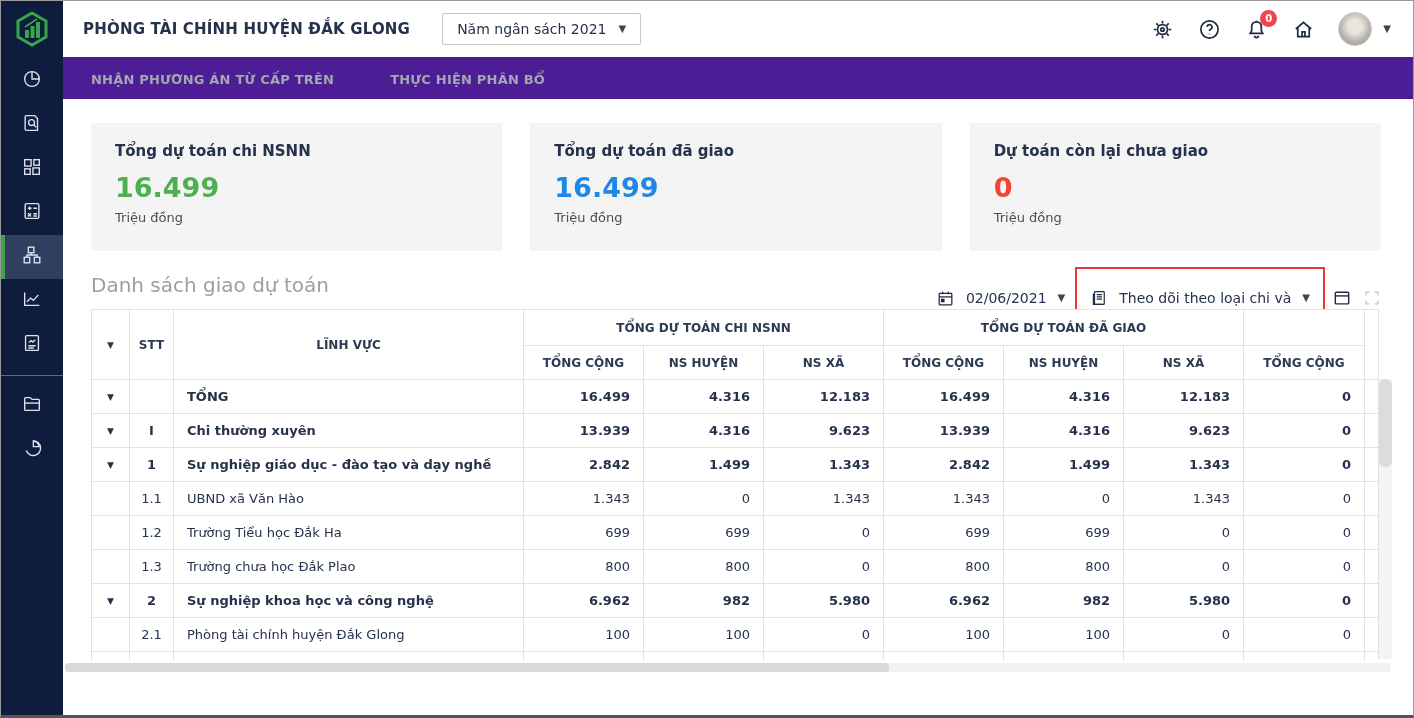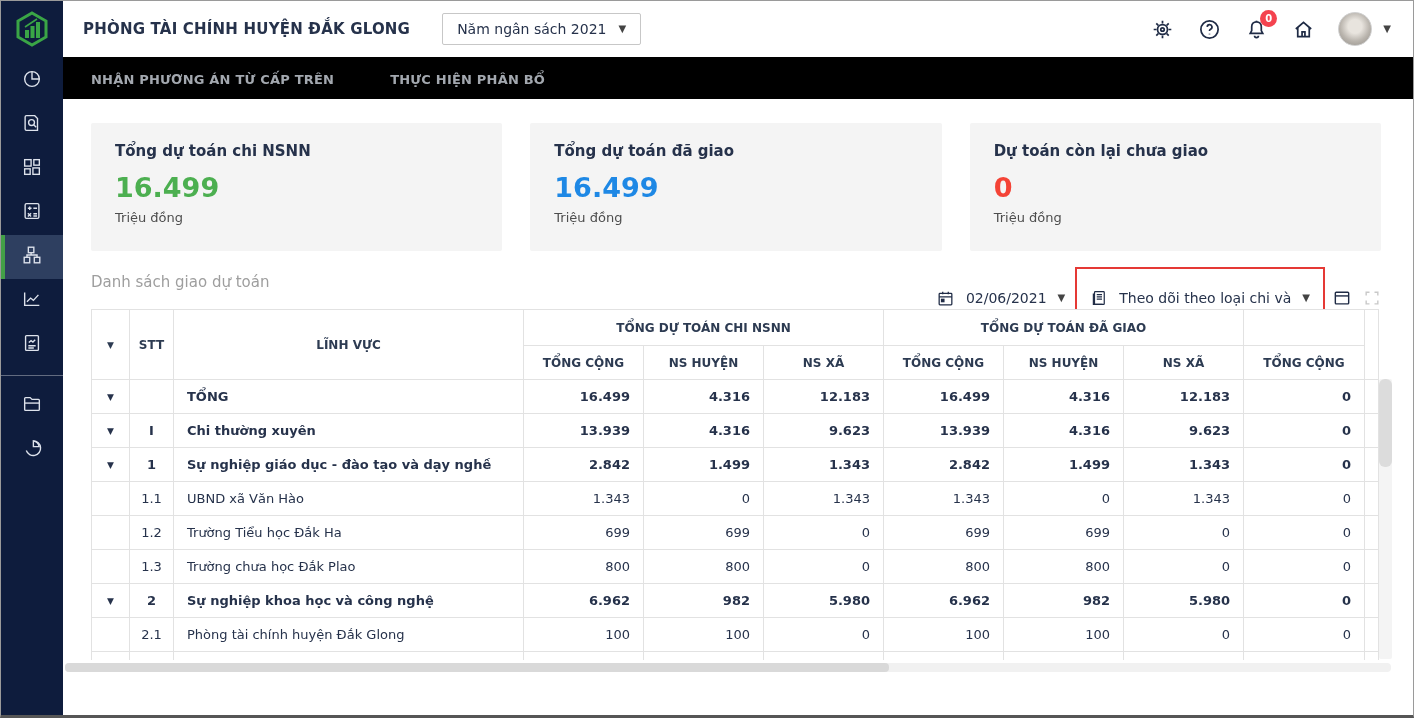--- a/index.html
+++ b/index.html
@@ -25,34 +25,34 @@
   .year-select { margin-left:32px; border:1px solid #c7c7c7; border-radius:2px; padding:7px 14px; display:flex; align-items:center; gap:12px; font-size:14px; color:#26324b; cursor:pointer; background:#fff; }
   .caret { font-size:10px; color:#444; line-height:1; }
   .topbar-right { margin-left:auto; display:flex; align-items:center; gap:23px; }
   .tb-icon { width:24px; height:24px; display:flex; align-items:center; justify-content:center; cursor:pointer; }
   .tb-icon svg { stroke:#1f2b45; fill:none; stroke-width:1.8; }
   .bell-wrap { position:relative; }
   .badge { position:absolute; top:-7px; right:-9px; min-width:17px; height:17px; background:#f4434f; border-radius:50%; color:#fff; font-size:10px; font-weight:700; display:flex; align-items:center; justify-content:center; }
   .avatar { width:34px; height:34px; border-radius:50%; background:radial-gradient(circle at 50% 42%, #e8e4de 0 28%, #b9b4ad 60%, #8f8b85 100%); border:1px solid #cfcfcf; cursor:pointer; }
   .avatar-caret { margin-left:-12px; }
 
-  .tabbar { height:42px; background:#000000; display:flex; flex-shrink:0; }
+  .tabbar { height:42px; background:#4c1d95; display:flex; flex-shrink:0; }
   .tab { padding:0 28px; display:flex; align-items:center; font-size:13px; font-weight:700; color:#a3a8af; letter-spacing:.2px; border-top:2px solid transparent; cursor:pointer; white-space:nowrap; }
   .tab.active { background:#fff; color:#2b3950; border-top:2px solid #43a047; }
 
   
   .cards { display:flex; gap:28px; padding:24px 32px 0 28px; flex-shrink:0; }
   .card { flex:1; height:128px; background:#f4f4f4; border-radius:2px; padding:19px 24px; }
   .card-title { font-size:15px; font-weight:700; color:#26324b; }
   .card-value { font-size:27px; font-weight:700; margin-top:14px; line-height:1; }
   .card-unit { font-size:13px; color:#4d4d4d; margin-top:9px; }
 
   
   .toolbar { display:flex; align-items:flex-start; padding:22px 28px 0 28px; flex-shrink:0; height:58px; }
-  .subtab { font-size:15px; color:#9e9e9e; margin-right:30px; padding-bottom:11px; border-bottom:2px solid transparent; cursor:pointer; }
+  .subtab { font-size:20px; color:#9e9e9e; margin-right:30px; padding-bottom:11px; border-bottom:2px solid transparent; cursor:pointer; }
   .subtab.active { color:#26324b; font-weight:700; border-bottom:2px solid #43a047; }
   .toolbar-right { margin-left:auto; display:flex; align-items:center; gap:4px; margin-top:-6px; }
   .date-picker { display:flex; align-items:center; gap:11px; font-size:14px; color:#26324b; padding:9px 6px; cursor:pointer; }
   .date-picker svg, .view-select svg { stroke:#1f2b45; fill:none; stroke-width:1.6; }
   .view-select { display:flex; align-items:center; gap:11px; border:2px solid #e53935; padding:20px 13px; font-size:14px; color:#26324b; font-weight:400; cursor:pointer; background:#fff; white-space:nowrap; }
   .icon-btn { width:26px; height:26px; display:flex; align-items:center; justify-content:center; cursor:pointer; }
   .icon-btn svg { stroke:#1f2b45; fill:none; stroke-width:1.7; }
   .icon-btn.disabled svg { stroke:#c9c9c9; }
 
   

